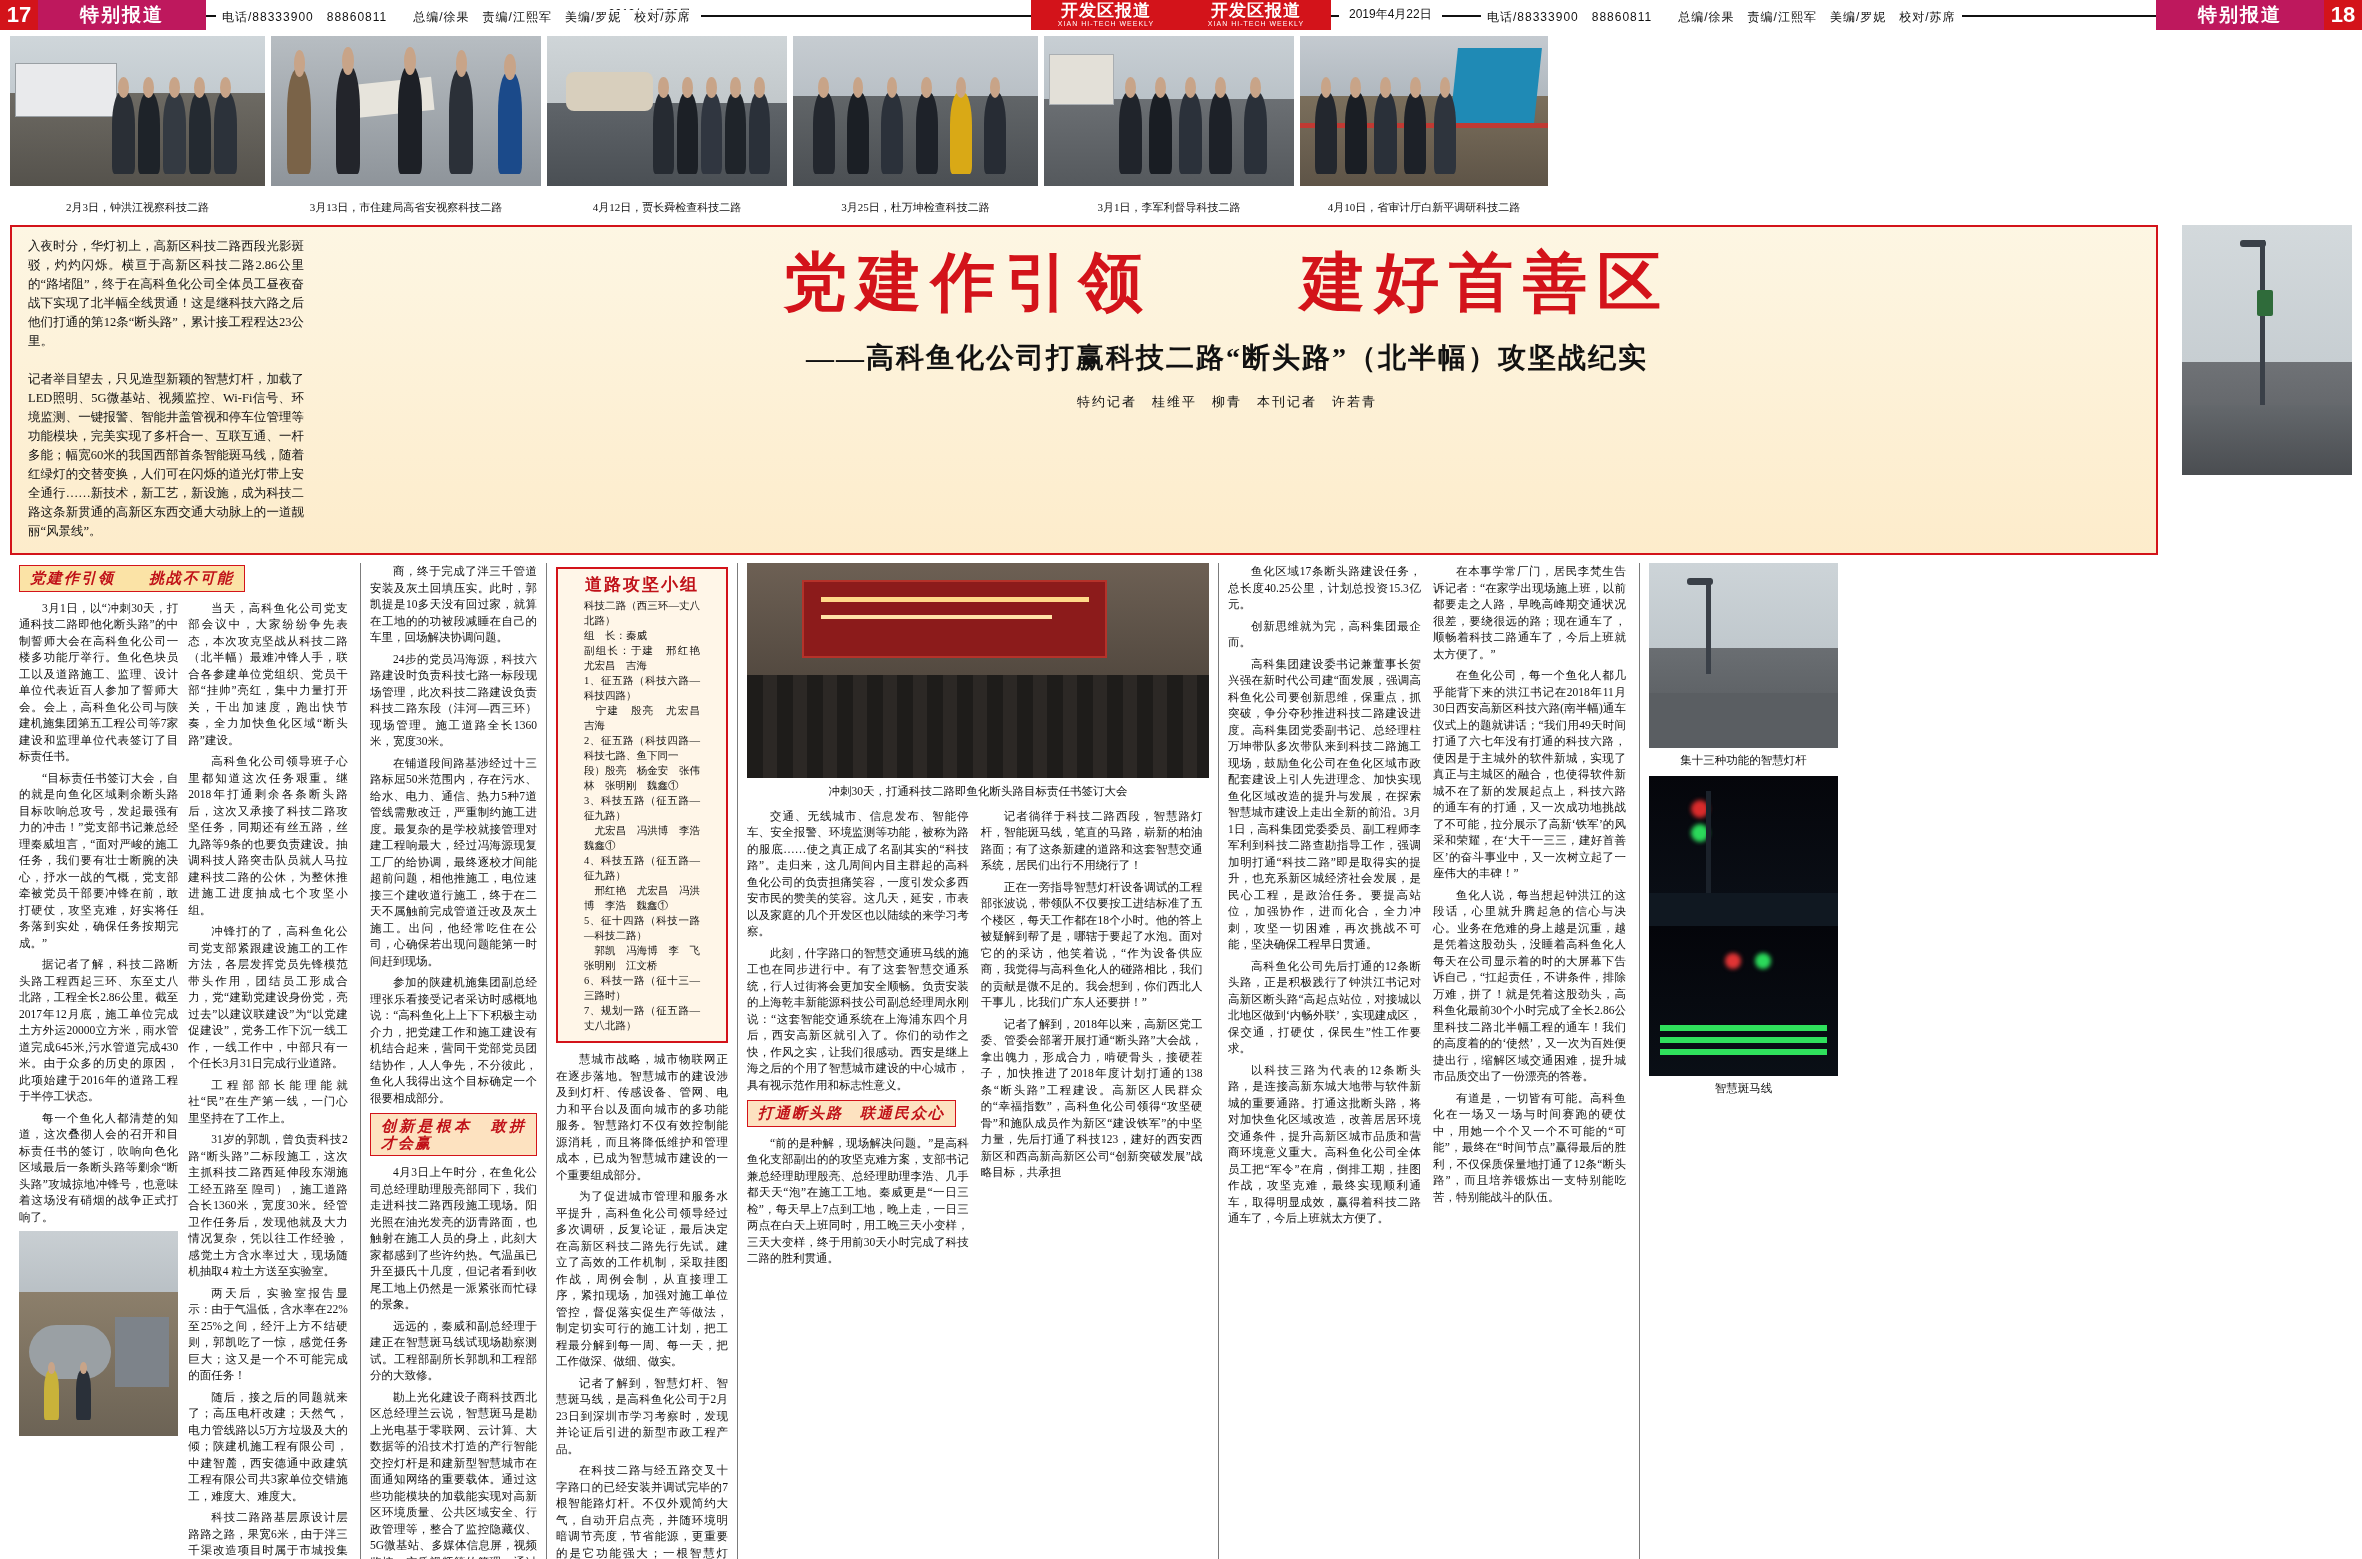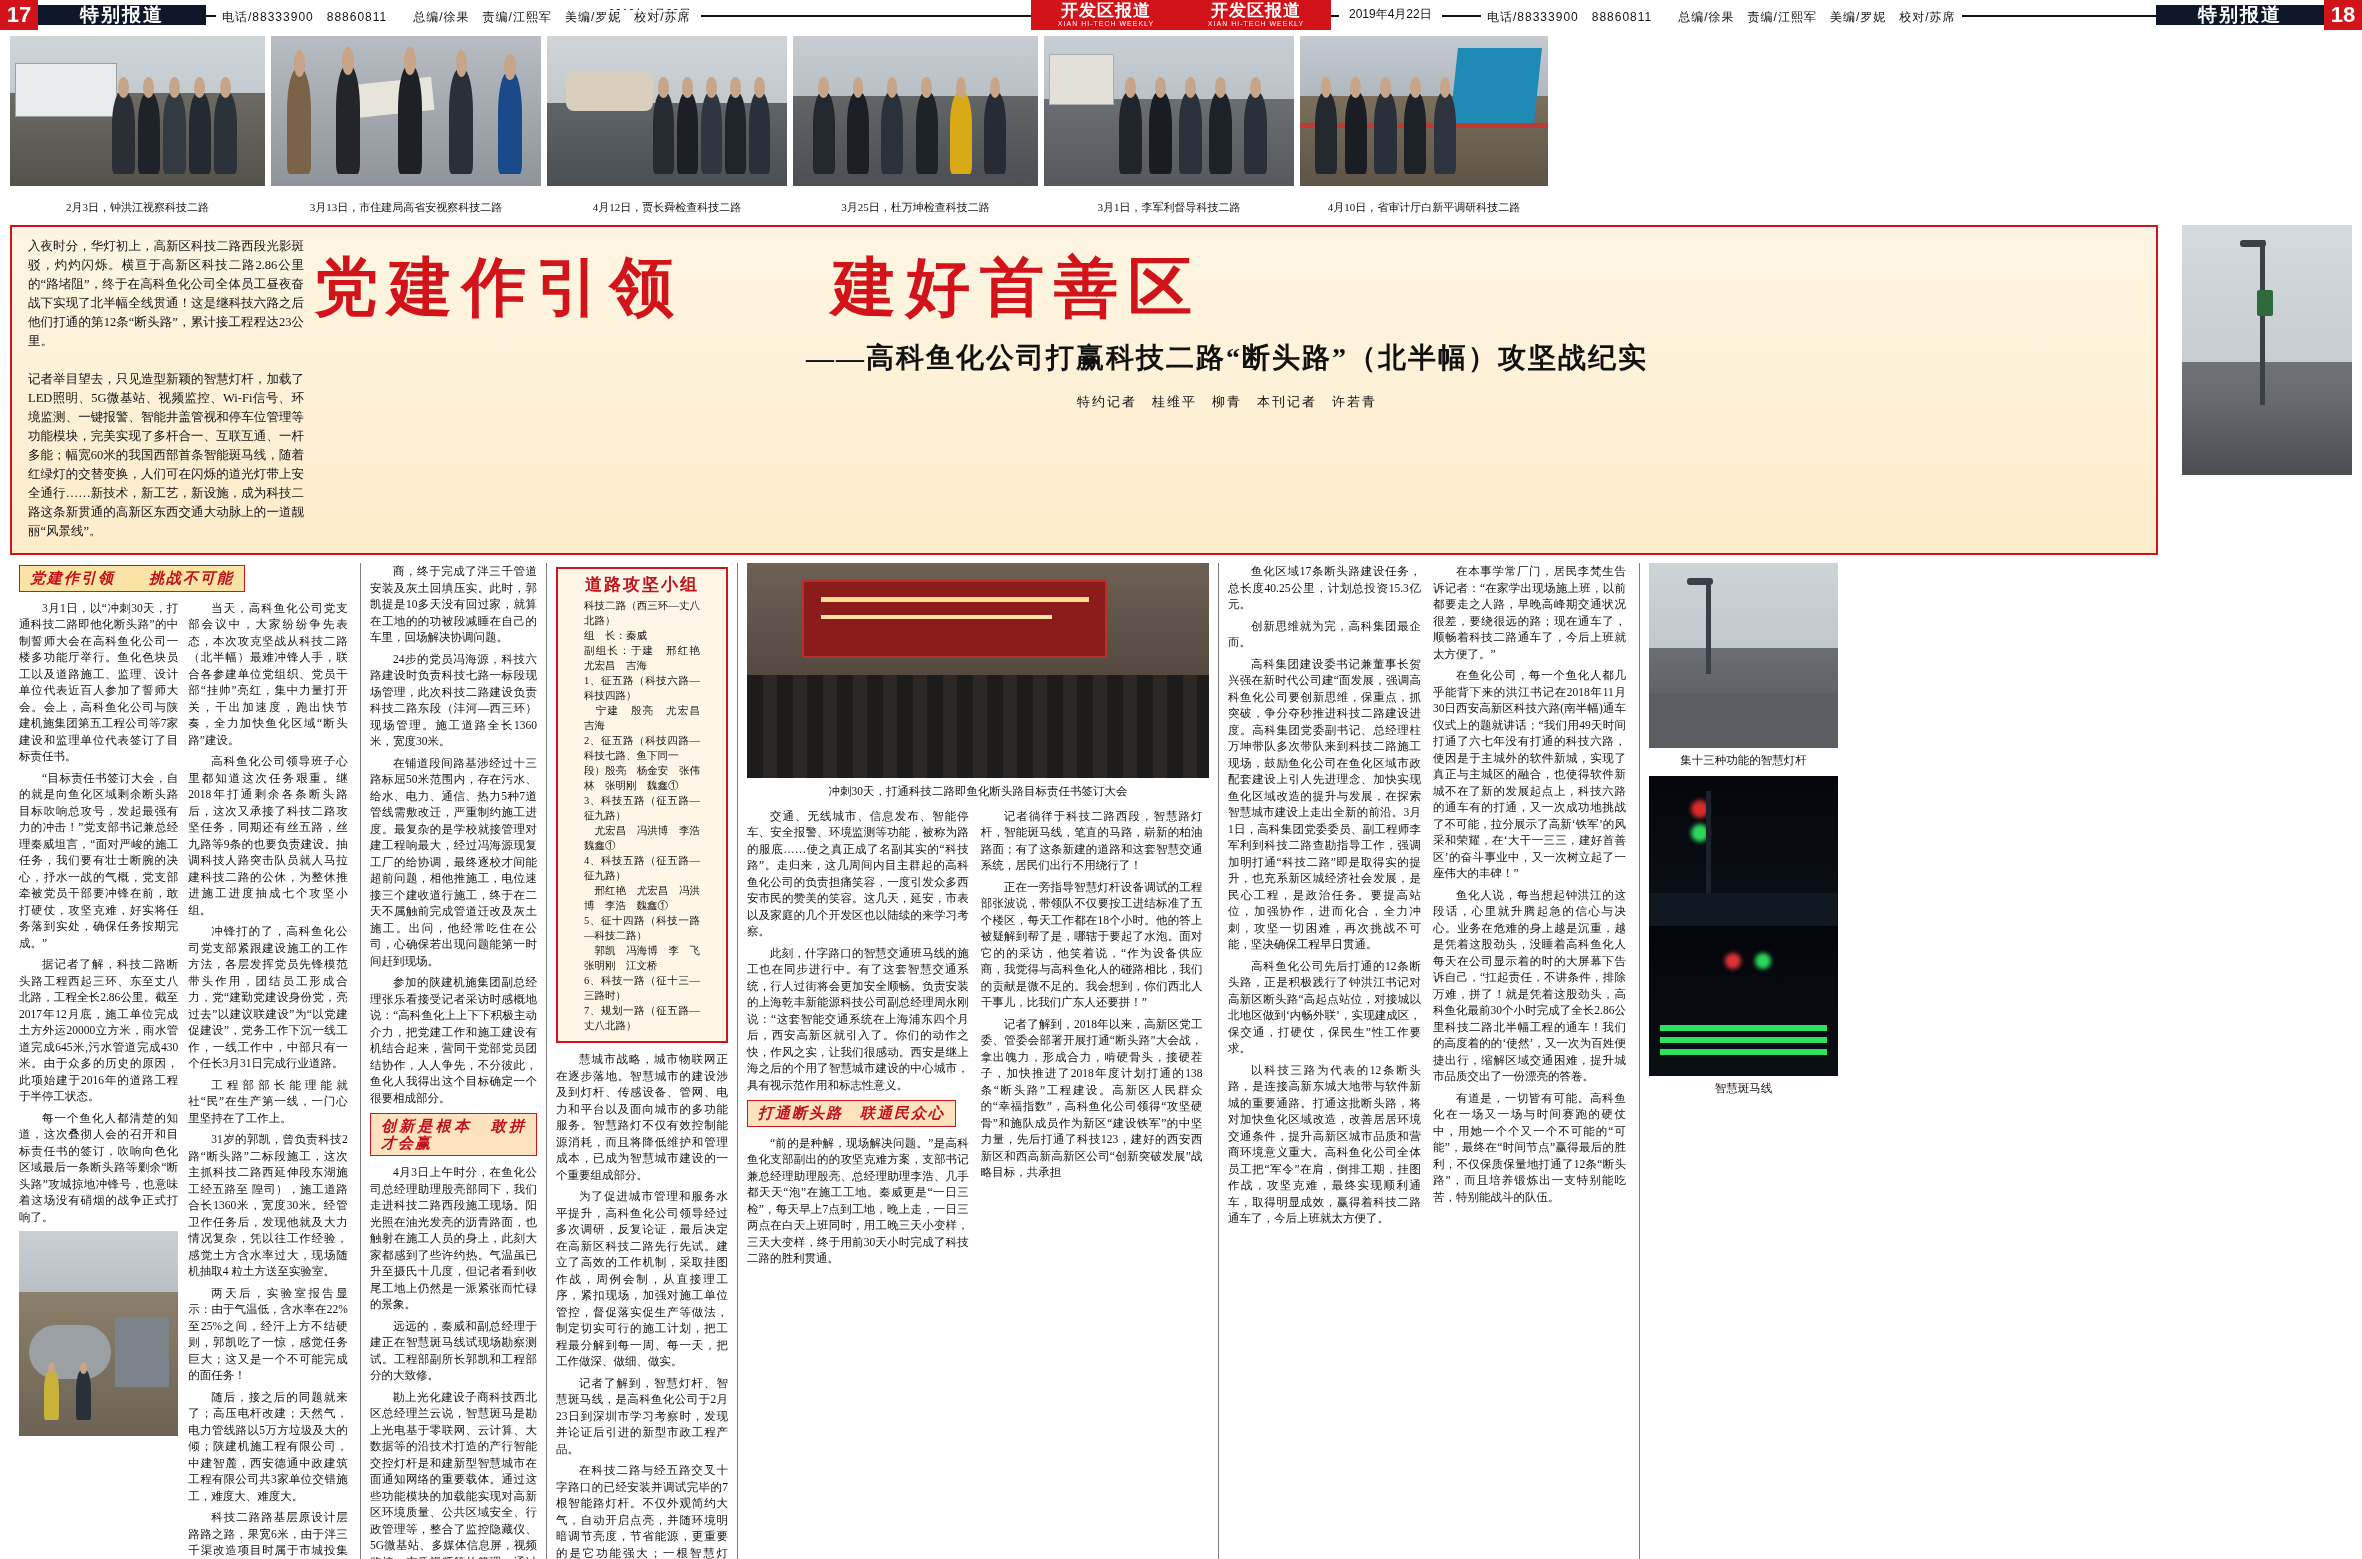--- a/index.html
+++ b/index.html
@@ -11,21 +11,21 @@
     color: #111;
     overflow: hidden;
   }
   .page { position: relative; width: 2362px; height: 1559px; }
 
   
   .masthead { display:flex; width:2362px; height:30px; }
   .mh-half { position:relative; width:1181px; height:30px; display:flex; align-items:center; }
 
   .red-banner {
-    background:#0f172a; color:#fff; height:20px;
+    background:#be185d; color:#fff; height:30px;
     display:flex; align-items:center; justify-content:center;
     font-family:Liberation Mono, monospace; font-weight:bold;
   }
   .pagenum {
     width:38px; height:30px; background:#d3131a; color:#fff;
     display:flex; align-items:center; justify-content:center;
     font-size:22px; font-weight:bold; font-family:"Liberation Sans", sans-serif;
   }
   .banner-text { width:168px; font-size:19px; letter-spacing:2px; }
   .mh-rule { flex:1; height:30px; position:relative; }
@@ -63,23 +63,23 @@
   .headline-wrap { display:flex; padding:8px 10px 0 10px; gap:24px; }
   .headline-box {
     flex:1; border:2px solid #d3131a; background:linear-gradient(#fdf6e3,#fdeccb);
     position:relative; padding:10px 16px 12px 16px;
   }
   .lead-para {
     width:286px; float:left; font-size:12.5px; line-height:19px; text-align:justify;
     color:#111; padding-right:10px;
   }
   .hl-main {
-    text-align:left; color:#d3131a; font-weight:bold;
+    text-align:center; color:#d3131a; font-weight:bold;
     font-size:64px; letter-spacing:10px; line-height:76px;
-    font-family:Liberation Sans, sans-serif; margin-top:12px;
+    font-family:Liberation Mono, monospace; margin-top:12px;
   }
   .hl-sub {
     text-align:center; font-size:28px; font-weight:bold; letter-spacing:2px;
     margin-top:14px; color:#111;
   }
   .hl-byline { text-align:center; font-size:13px; margin-top:16px; letter-spacing:2px; }
 
   .head-photo { width:170px; }
   .head-photo .photo-img { height:250px; }
 

